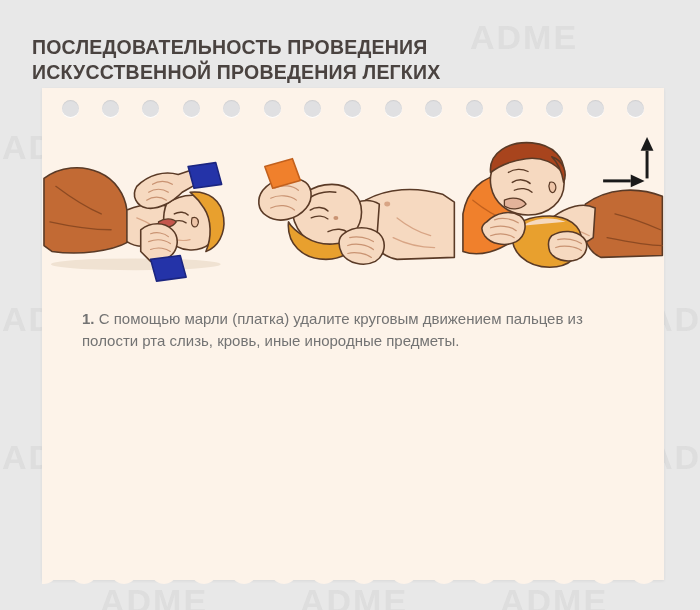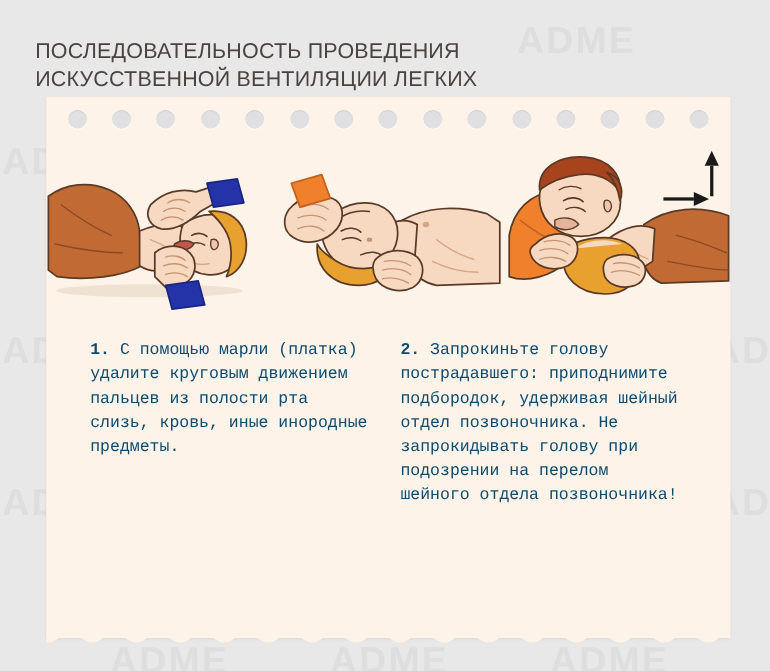--- a/index.html
+++ b/index.html
@@ -35,21 +35,21 @@
 
   
   .title {
     position: absolute;
     left: 32px;
     top: 22px;
     width: 620px;
     z-index: 3;
     color: #4a4340;
     font-family: "Liberation Sans", sans-serif;
-    font-weight: normal;
+    font-weight: bold;
     font-size: 19.5px;
     line-height: 25px;
     letter-spacing: 0.2px;
   }
   .title-line { display: block; }
 
   
   .card {
     position: absolute;
     left: 42px;
@@ -112,24 +112,24 @@
     top: 205px;
     width: 100%;
     display: flex;
     box-sizing: border-box;
     padding: 0 22px;
   }
   .col {
     flex: 1 1 0;
     padding-right: 22px;
     box-sizing: border-box;
-    color: #0c4a6e;
+    color: #737373;
     font-size: 15px;
     line-height: 22px;
-    font-family: Liberation Mono, monospace;
+    font-family: Liberation Sans, sans-serif;
   }
   .col .num { font-weight: bold; }
   .col-1 { padding-left: 18px; }
   .col-2 { padding-left: 4px; }
   .col-3 { padding-left: 4px; padding-right: 6px; }
 </style>
 </head>
 <body>
 
 <div class="watermark-layer">
@@ -139,21 +139,21 @@
   <div class="wm" style="left:2px;   top:438px;">ADME</div>
   <div class="wm" style="left:648px; top:300px;">ADME</div>
   <div class="wm" style="left:648px; top:438px;">ADME</div>
   <div class="wm" style="left:100px; top:582px;">ADME</div>
   <div class="wm" style="left:300px; top:582px;">ADME</div>
   <div class="wm" style="left:500px; top:582px;">ADME</div>
 </div>
 
 <h1 class="title">
   <span class="title-line">ПОСЛЕДОВАТЕЛЬНОСТЬ ПРОВЕДЕНИЯ</span>
-  <span class="title-line">ИСКУССТВЕННОЙ ВЕНТИЛЯЦИИ ЛЕГКИХ</span>
+  <span class="title-line">ИСКУССТВЕННОЙ ПРОВЕДЕНИЯ ЛЕГКИХ</span>
 </h1>
 
 <div class="card">
 
   <div class="punch-row">
     <span class="punch"></span>
     <span class="punch"></span>
     <span class="punch"></span>
     <span class="punch"></span>
     <span class="punch"></span>
@@ -302,19 +302,18 @@
 
           <rect x="191" y="24" width="3" height="28"></rect>
           <polygon points="186,24 192.5,10 199,24"></polygon>
         </g>
       </svg>
     </div>
   </div>
 
   <div class="columns">
     <p class="col col-1"><span class="num">1.</span><span> С помощью марли (платка) удалите круговым движением пальцев из полости рта слизь, кровь, иные инородные предметы.</span></p>
-    <p class="col col-2"><span class="num">2.</span><span> Запрокиньте голову пострадавшего: приподнимите подбородок, удерживая шейный отдел позвоночника. Не запрокидывать голову при подозрении на перелом шейного отдела позвоночника!</span></p>
   </div>
 </div>
 
 <svg class="card-scallop" viewBox="0 0 622 12" preserveAspectRatio="none" xmlns="http://www.w3.org/2000/svg">
   <path d="M0,0 H622 V1 C612,1 612,10 602,10 C592,10 592,1 582,1 C572,1 572,10 562,10 C552,10 552,1 542,1 C532,1 532,10 522,10 C512,10 512,1 502,1 C492,1 492,10 482,10 C472,10 472,1 462,1 C452,1 452,10 442,10 C432,10 432,1 422,1 C412,1 412,10 402,10 C392,10 392,1 382,1 C372,1 372,10 362,10 C352,10 352,1 342,1 C332,1 332,10 322,10 C312,10 312,1 302,1 C292,1 292,10 282,10 C272,10 272,1 262,1 C252,1 252,10 242,10 C232,10 232,1 222,1 C212,1 212,10 202,10 C192,10 192,1 182,1 C172,1 172,10 162,10 C152,10 152,1 142,1 C132,1 132,10 122,10 C112,10 112,1 102,1 C92,1 92,10 82,10 C72,10 72,1 62,1 C52,1 52,10 42,10 C32,10 32,1 22,1 C12,1 12,10 2,10 L0,10 Z" fill="#fdf3e9"></path>
 </svg>
 
 </body></html>

